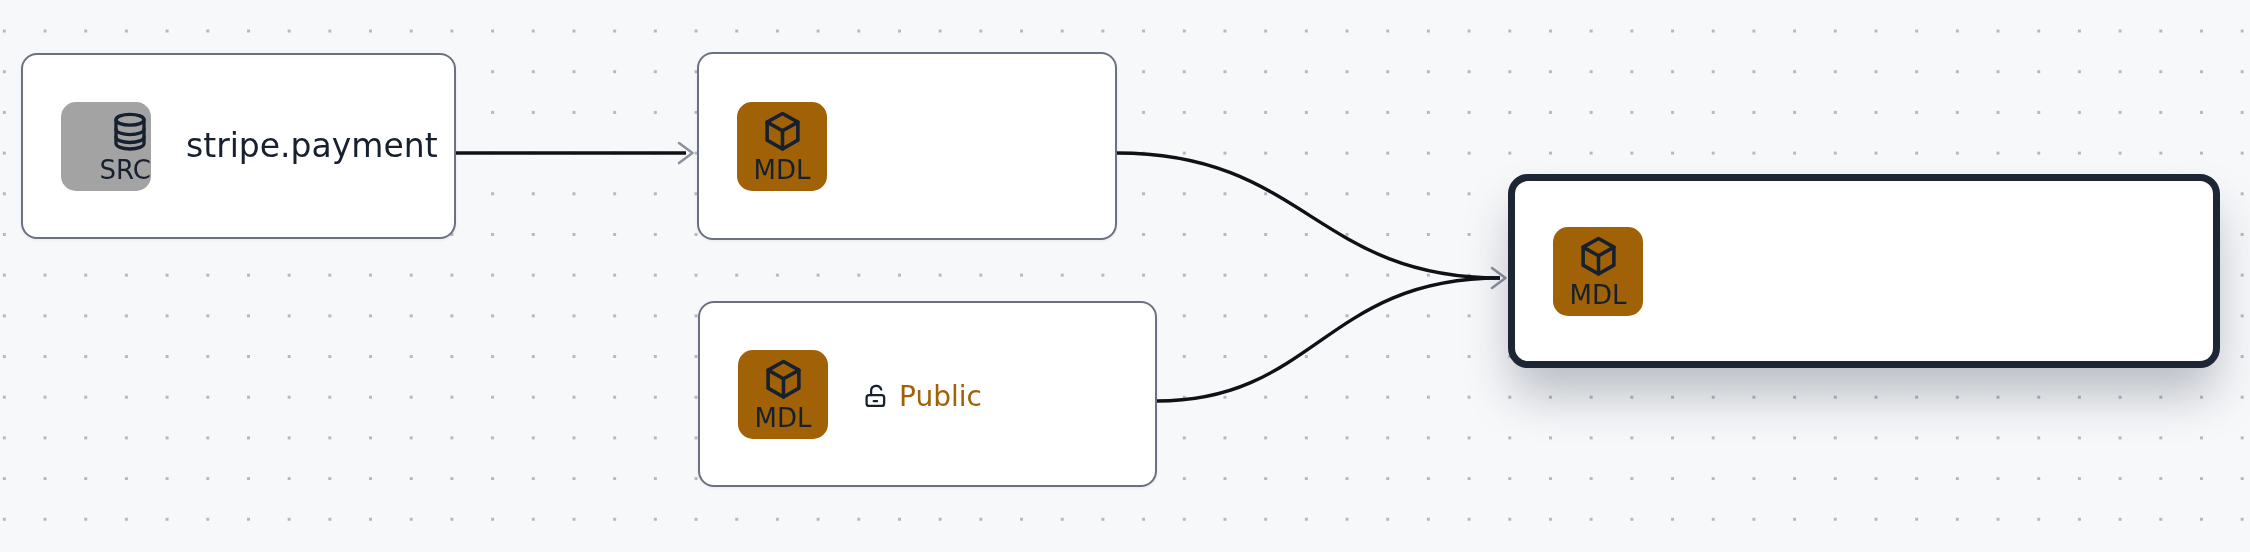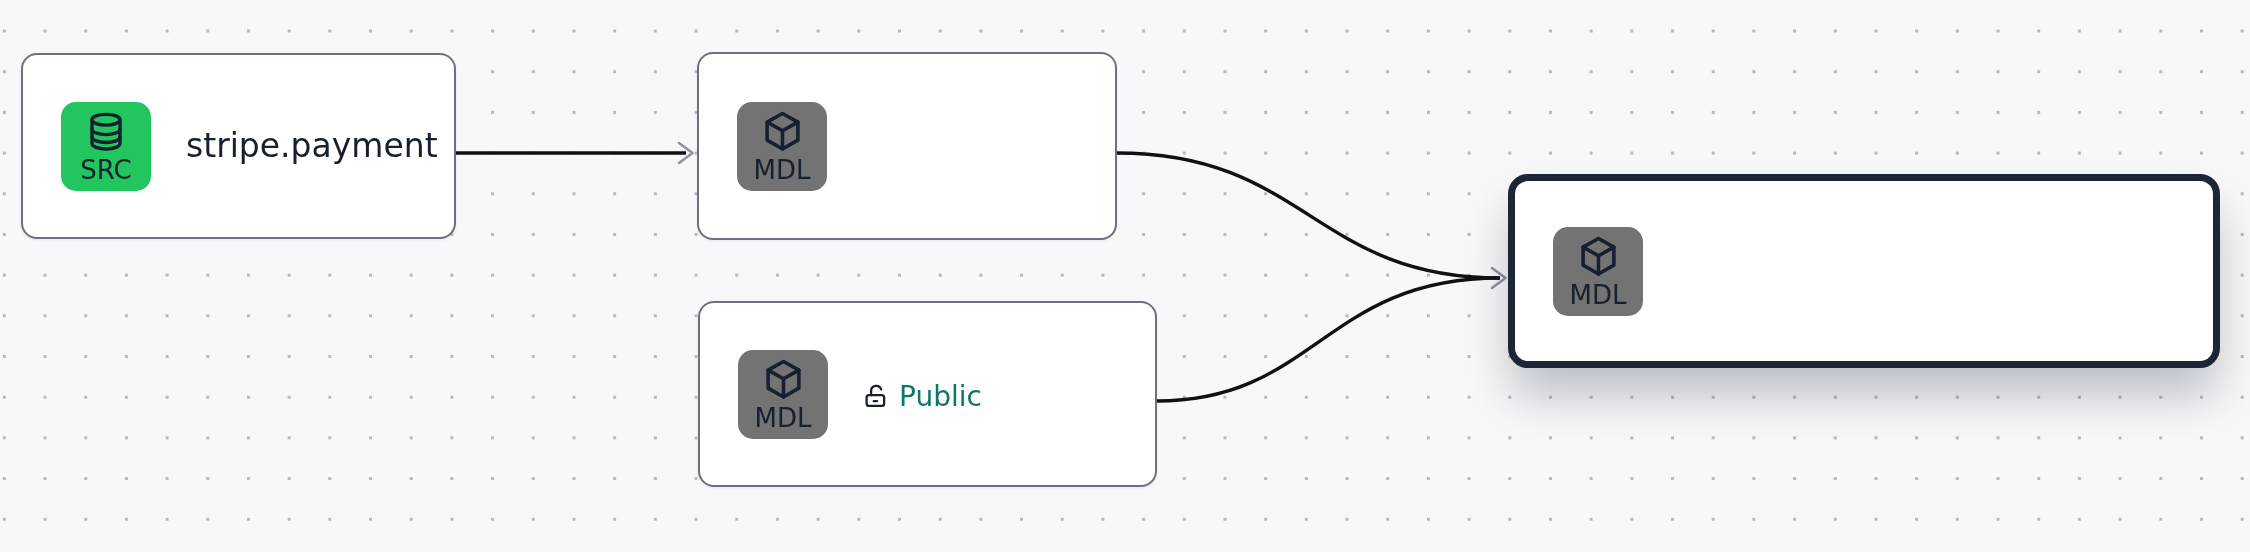--- a/index.html
+++ b/index.html
@@ -59,43 +59,43 @@
   .badge {
     flex: 0 0 auto;
     width: 90px; height: 89px;
     border-radius: 15px;
     display: flex;
     flex-direction: column;
     align-items: center;
     justify-content: center;
     color: #16202e;
   }
-  .badge--src { background: #22c55e; }
-  .badge--mdl { background: #737373; }
+  .badge--src { background: #a3a3a3; align-items: flex-end; }
+  .badge--mdl { background: #a16207; }
   .badge .badge-label {
     font-size: 26px;
     line-height: 1;
     margin-top: 3px;
     color: #16202e;
   }
   .badge svg { display: block; }
 
   .node-body { margin-left: 35px; display: flex; flex-direction: column; justify-content: center; }
   .node-title {
     font-size: 33px;
     color: #16202e;
     line-height: 1.25;
     white-space: nowrap;
   }
   .node-meta {
     display: flex;
     align-items: center;
     gap: 9px;
     margin-top: 6px;
-    color: #0f766e;
+    color: #a16207;
   }
   .node-meta .meta-label { font-size: 28px; line-height: 1.1; }
   .icon-stroke { stroke: #16202e; fill: none; stroke-linecap: round; stroke-linejoin: round; }
 </style>
 </head>
 <body>
 
 <div class="canvas">
 
   <svg class="edge-layer" viewBox="0 0 2250 552">

